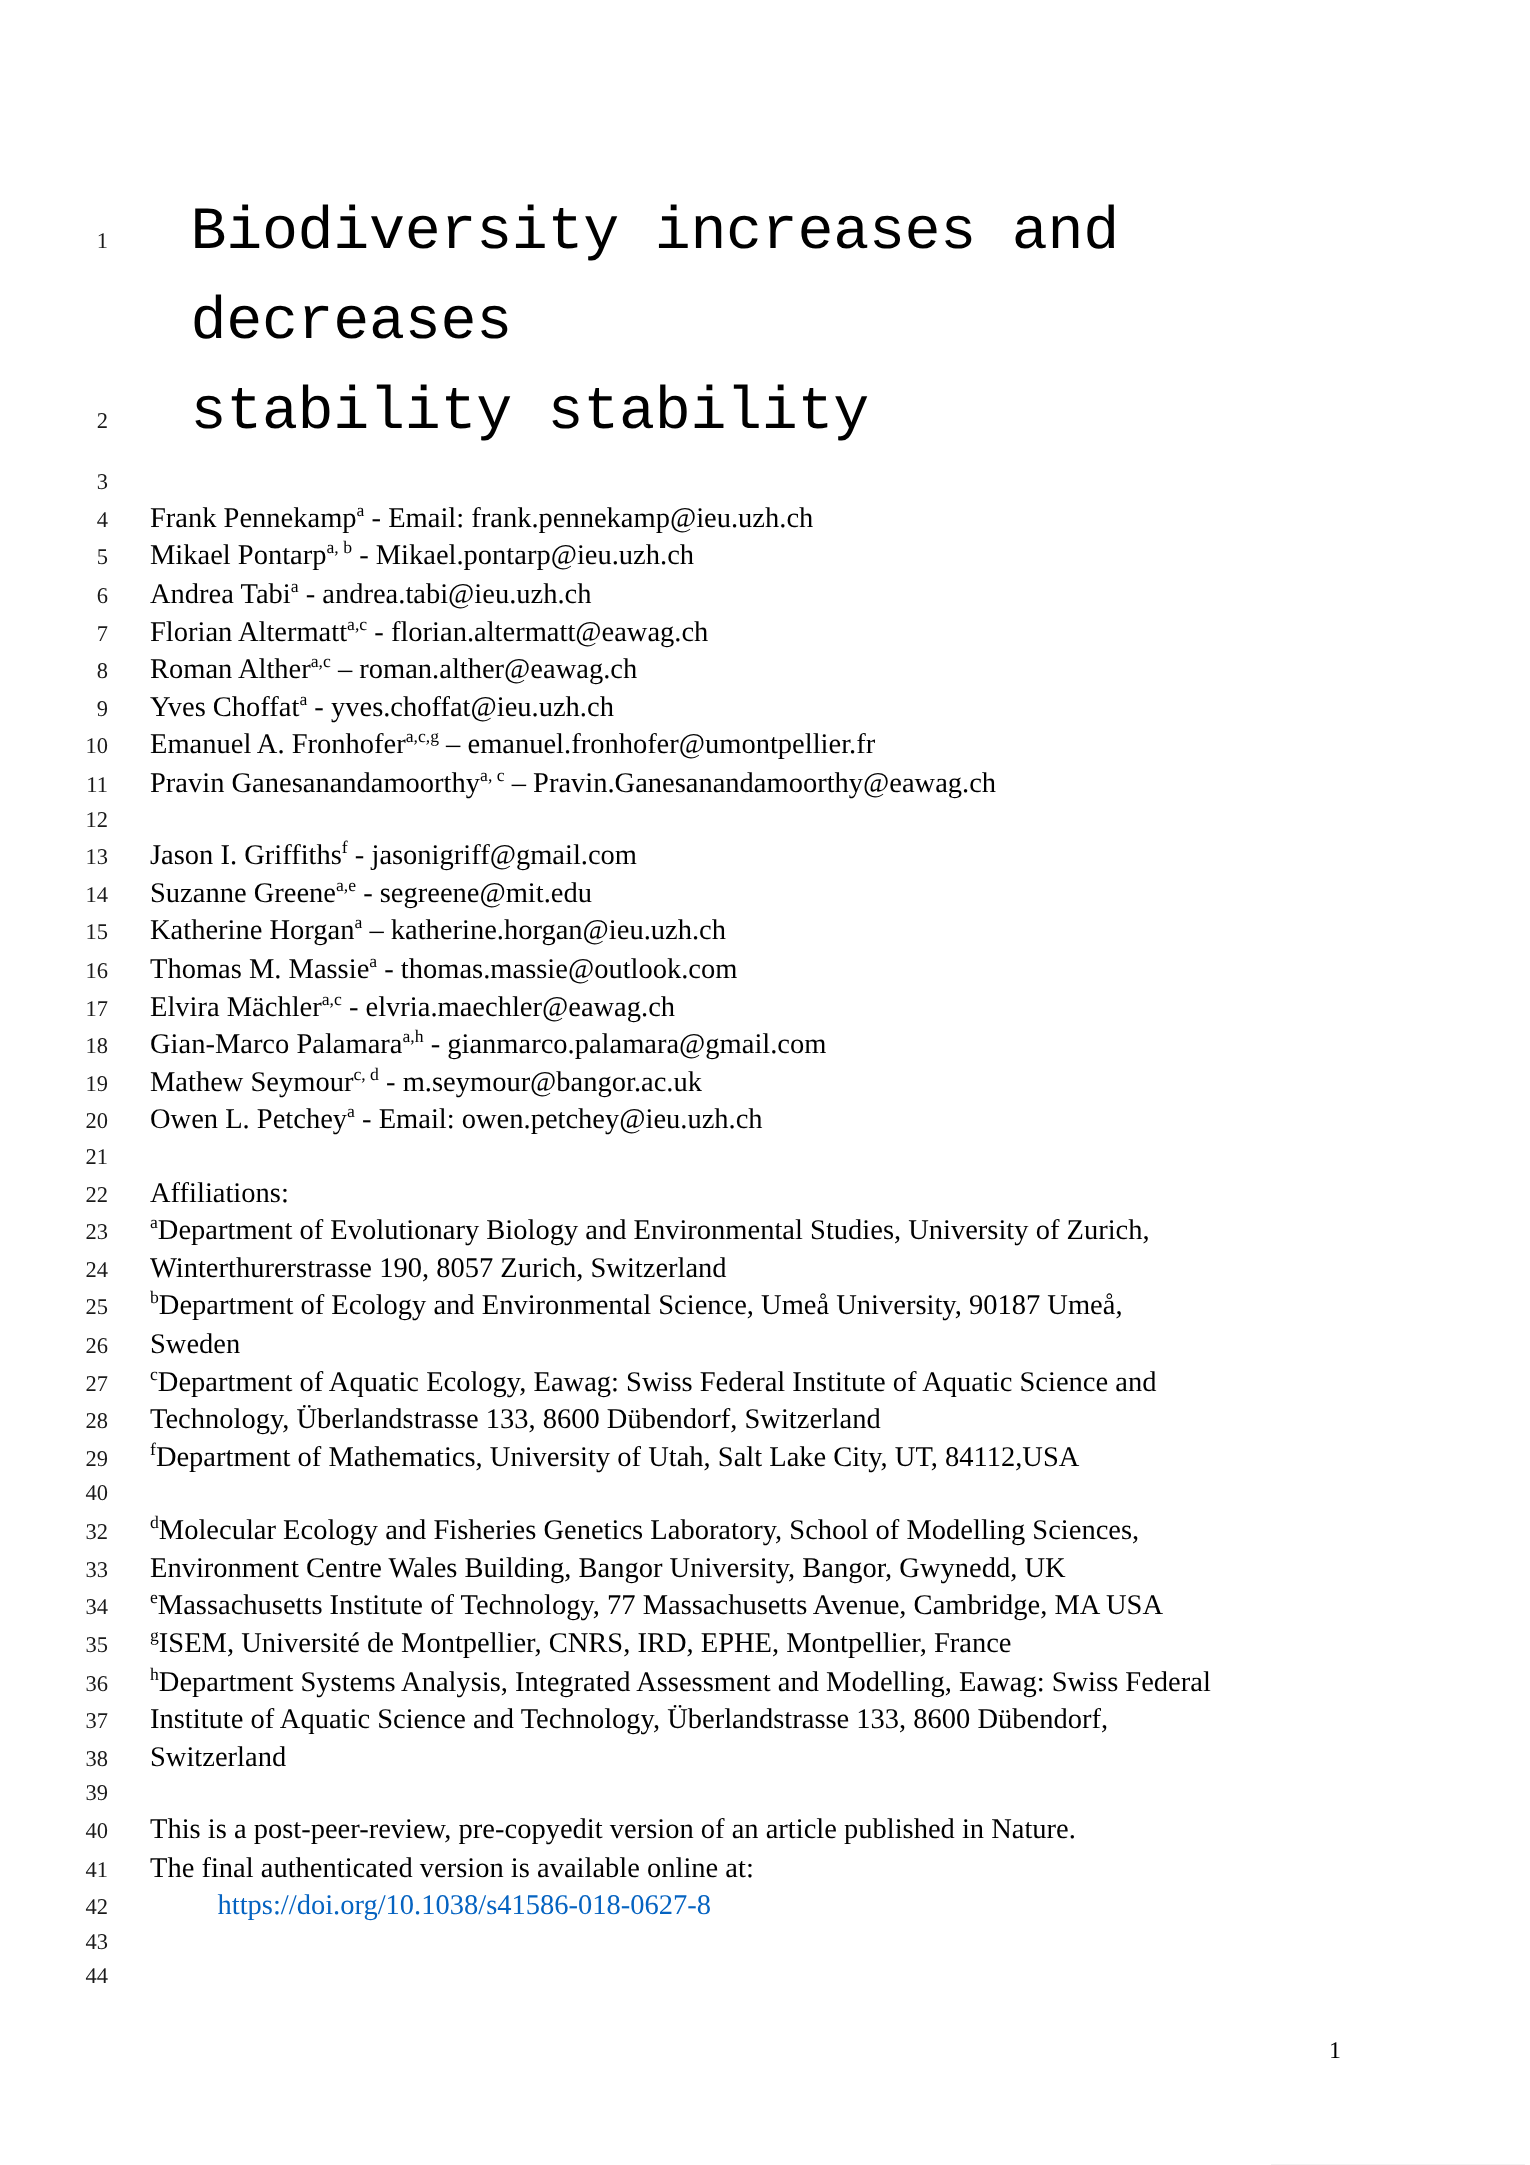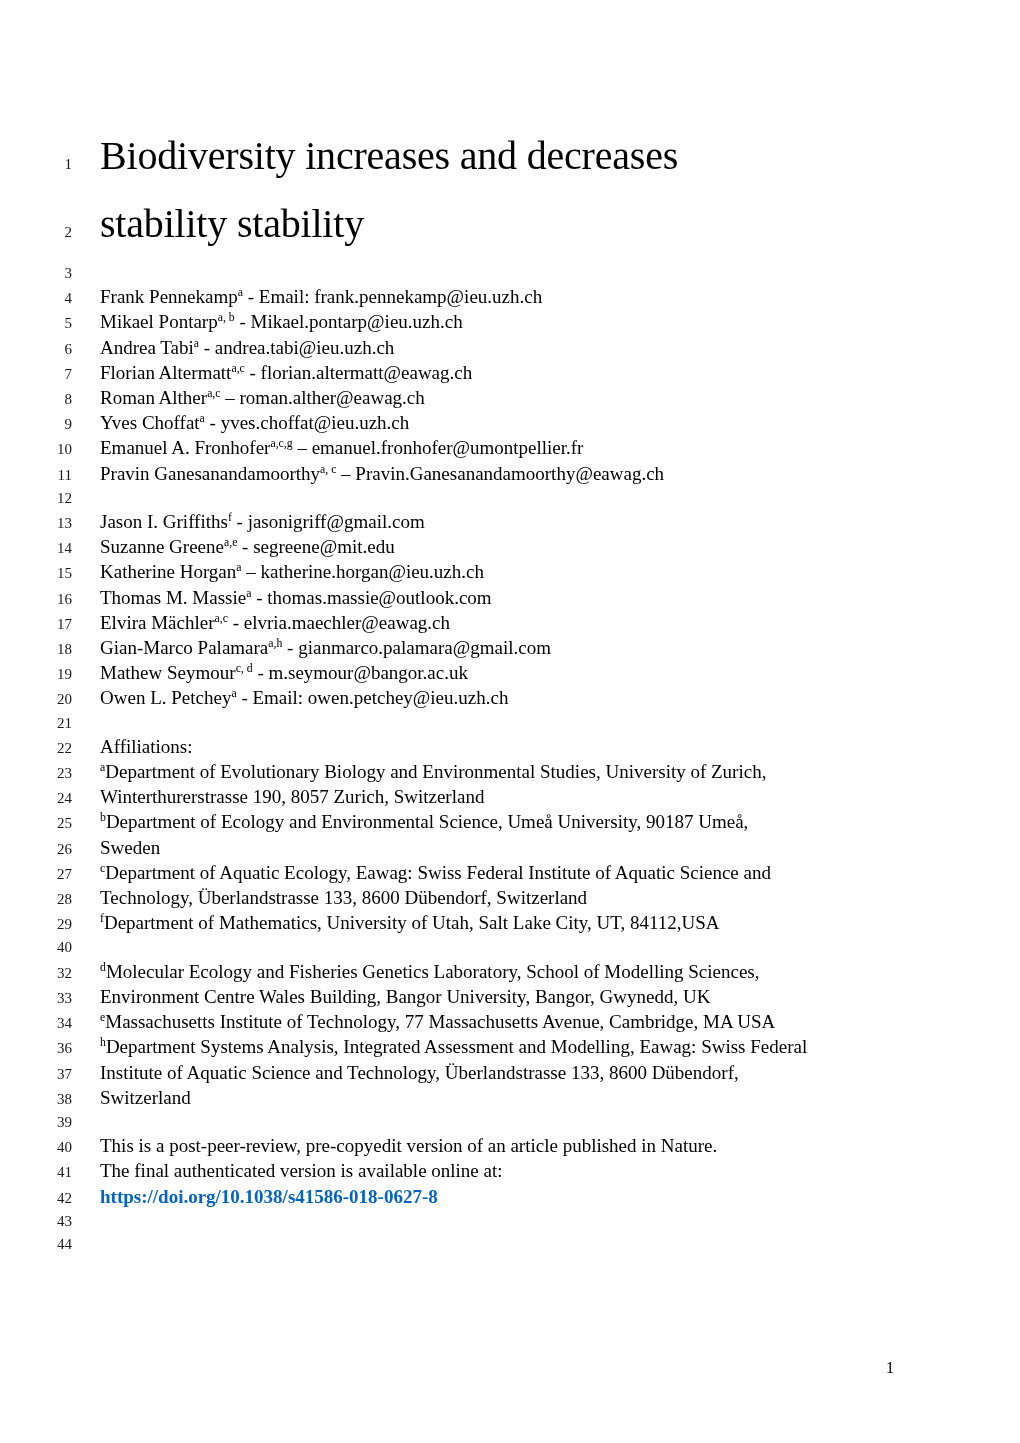--- a/index.html
+++ b/index.html
@@ -21,28 +21,29 @@
     width: 72px;
     text-align: right;
     padding-right: 28px;
     font-size: 15px;
     font-family: "Liberation Serif", serif;
     color: #1a1a1a;
   }
   .line .content { flex: 1; min-width: 0; }
   .line.body { font-size: 19px; line-height: 23.2px; min-height: 23.2px; }
   .line.title .content {
-    font-family: Liberation Serif, serif;
+    font-family: Liberation Mono, monospace;
     font-size: 40px;
     letter-spacing: -0.2px;
+    margin-left: 27px;
   }
   .line.title { line-height: 60px; min-height: 60px; }
   .content sup { font-size: 0.62em; line-height: 0; }
   .bold { font-weight: normal; }
-  a.doi-link { color: var(--link-color, #0563C1); text-decoration: none; font-weight: bold; cursor: pointer; }
+  a.doi-link { color: var(--link-color, #0563C1); text-decoration: none; font-weight: normal; cursor: pointer; margin-left: 45px; }
   .footer {
     position: absolute;
     right: 126px;
     bottom: 66px;
     font-size: 16px;
     font-family: "Liberation Serif", serif;
     color: #000000;
   }
 </style>
 </head>
@@ -175,20 +176,24 @@
       </div>
       <div class="line body">
         <span class="num">33</span>
         <span class="content"><span>Environment Centre Wales Building, Bangor University, Bangor, Gwynedd, UK</span></span>
       </div>
       <div class="line body">
         <span class="num">34</span>
         <span class="content"><sup>e</sup><span>Massachusetts Institute of Technology, 77 Massachusetts Avenue, Cambridge, MA USA</span></span>
       </div>
       <div class="line body">
+        <span class="num">35</span>
+        <span class="content"><sup>g</sup><span>ISEM, Université de Montpellier, CNRS, IRD, EPHE, Montpellier, France</span></span>
+      </div>
+      <div class="line body">
         <span class="num">36</span>
         <span class="content"><sup>h</sup><span>Department Systems Analysis, Integrated Assessment and Modelling, Eawag: Swiss Federal</span></span>
       </div>
       <div class="line body">
         <span class="num">37</span>
         <span class="content"><span>Institute of Aquatic Science and Technology, Überlandstrasse 133, 8600 Dübendorf,</span></span>
       </div>
       <div class="line body">
         <span class="num">38</span>
         <span class="content"><span>Switzerland</span></span>

